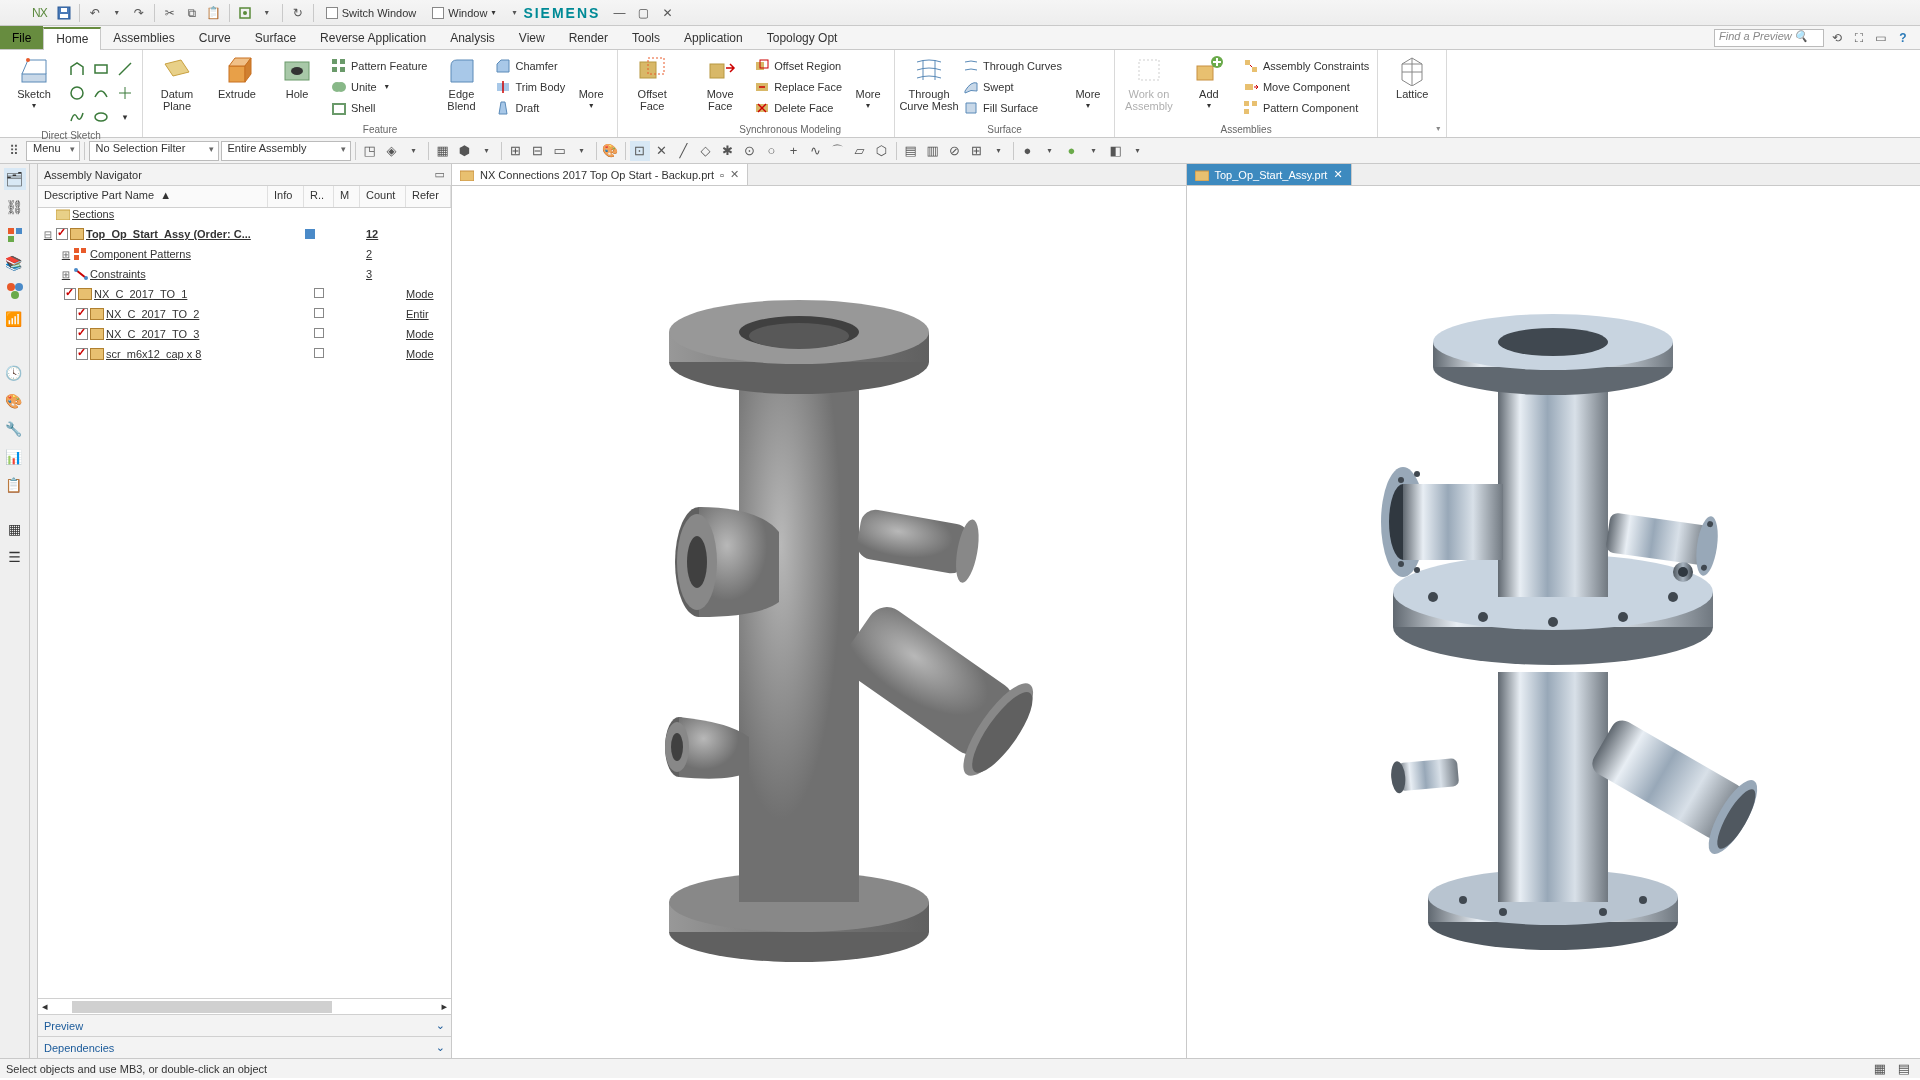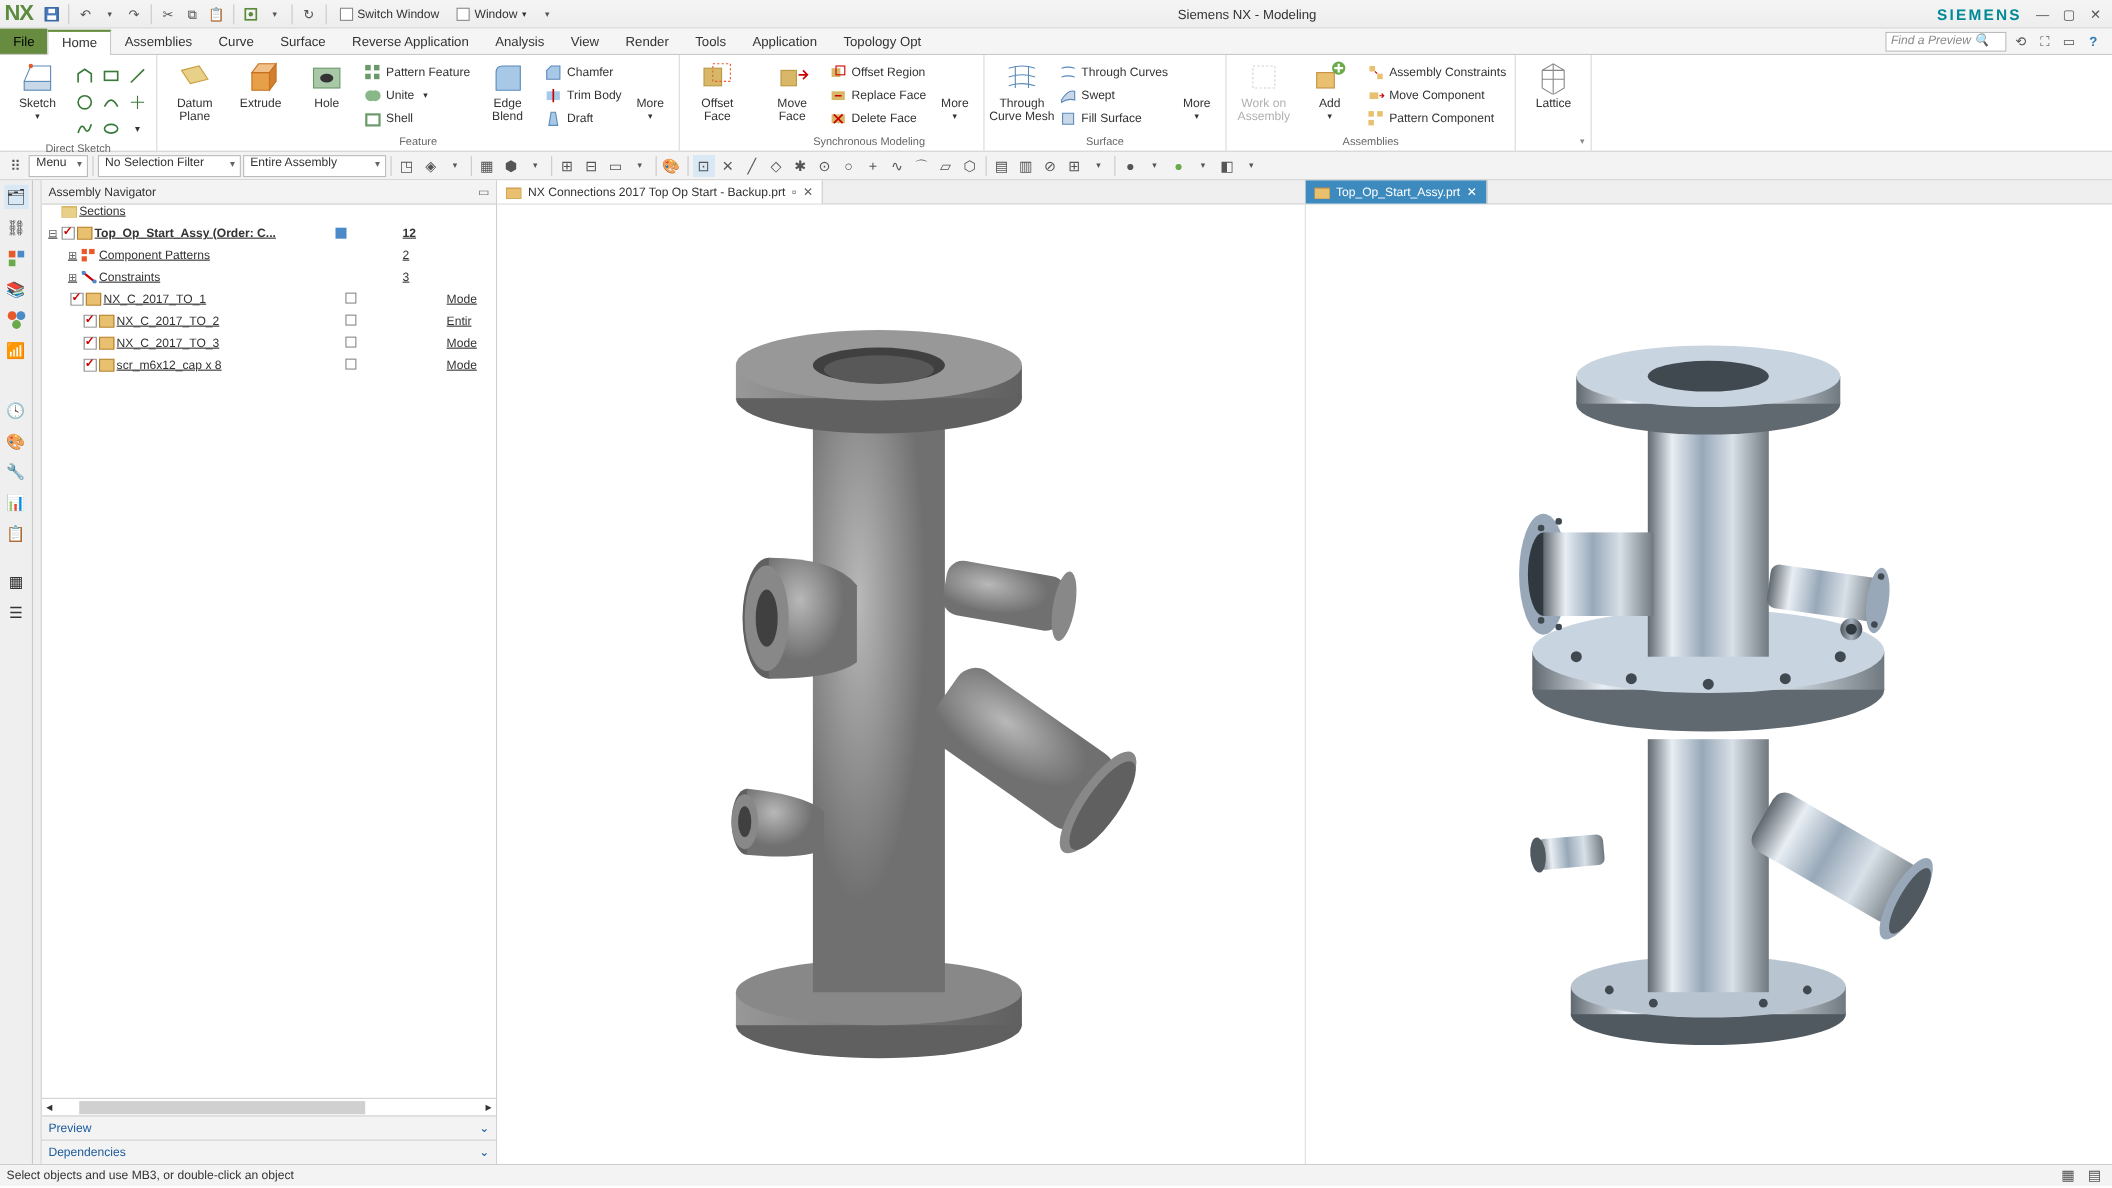--- a/index.html
+++ b/index.html
@@ -1,20 +1,20 @@
 <!DOCTYPE html>
 <html><head>
 <meta charset="utf-8">
 <style>
 * { margin: 0; padding: 0; box-sizing: border-box; font-family: "Segoe UI", Tahoma, sans-serif; }
 body { width: 1920px; height: 1080px; background: #fff; overflow: hidden; font-size: 11px; color: #333; }
 
 
 .title-bar { height: 26px; background: linear-gradient(#f5f5f5,#ededed); display: flex; align-items: center; border-bottom: 1px solid #c9c9c9; }
-.nx-logo { font-weight: bold; font-size: 20px; color: #5c8a3f; padding: 0 6px 0 4px; letter-spacing: -1px; }
+.nx-logo { font-weight: normal; font-size: 12px; color: #5c8a3f; padding: 0 6px 0 4px; letter-spacing: -1px; margin-left: 28px; }
 .qat { display: flex; align-items: center; gap: 4px; padding-left: 2px; }
 .qat .sep { width: 1px; height: 18px; background: #c9c9c9; margin: 0 2px; }
 .tb-ico { width: 18px; height: 18px; display: flex; align-items: center; justify-content: center; font-size: 12px; color: #555; cursor: pointer; }
 .tb-btn { display: flex; align-items: center; gap: 4px; padding: 0 6px; height: 20px; cursor: pointer; font-size: 11px; }
 .tb-btn .sq { width: 12px; height: 12px; border: 1px solid #888; background: #fff; }
 .title-center { flex: 1; text-align: center; font-size: 12px; color: #333; }
 .siemens-brand { color: #008a96; font-weight: bold; font-size: 14px; letter-spacing: 2px; padding-right: 10px; }
 .win-ctrls { display: flex; gap: 6px; padding-right: 6px; }
 .win-ctrls span { width: 18px; text-align: center; color: #555; cursor: pointer; font-size: 12px; }
 
@@ -125,21 +125,20 @@
         <div class="sq"></div>
         <span>Switch Window</span>
       </div>
     <div class="tb-btn">
         <div class="sq"></div>
         <span>Window</span>
         <span style="font-size:8px;">▾</span>
       </div>
     <div class="tb-ico" style="font-size:8px;">▾</div>
   </div>
-  <div class="title-center">Siemens NX - Modeling</div>
   <div class="siemens-brand">SIEMENS</div>
   <div class="win-ctrls">
     <span>—</span>
     <span>▢</span>
     <span>✕</span>
   </div>
 </div>
 
 <div class="ribbon-tabs">
   <div class="rtab file">File</div>
@@ -599,20 +598,28 @@
     <div class="sb-ico">☰</div>
   </div>
 
   <div style="width:8px;background:#efefef;border-right:1px solid #c9c9c9;cursor:ew-resize;"></div>
 
   <div class="nav-panel">
     <div class="nav-title">
       <span>Assembly Navigator</span>
       <span class="pin">▭</span>
     </div>
+    <div class="nav-header">
+      <div class="col" style="width:230px;"><span>Descriptive Part Name</span> &nbsp;▲</div>
+      <div class="col" style="width:36px;">Info</div>
+      <div class="col" style="width:30px;">R..</div>
+      <div class="col" style="width:26px;">M</div>
+      <div class="col" style="width:46px;">Count</div>
+      <div class="col" style="flex:1;">Refer</div>
+    </div>
     <div class="tree">
       <div class="tree-row">
         <div class="tree-cell-name" style="width:230px;padding-left:18px;">
             <svg width="14" height="12">
               <rect x="0" y="2" width="14" height="10" fill="#e8d088" stroke="#c8a040"></rect>
             </svg>
             <span>Sections</span>
           </div>
       </div>
       <div class="tree-row">

